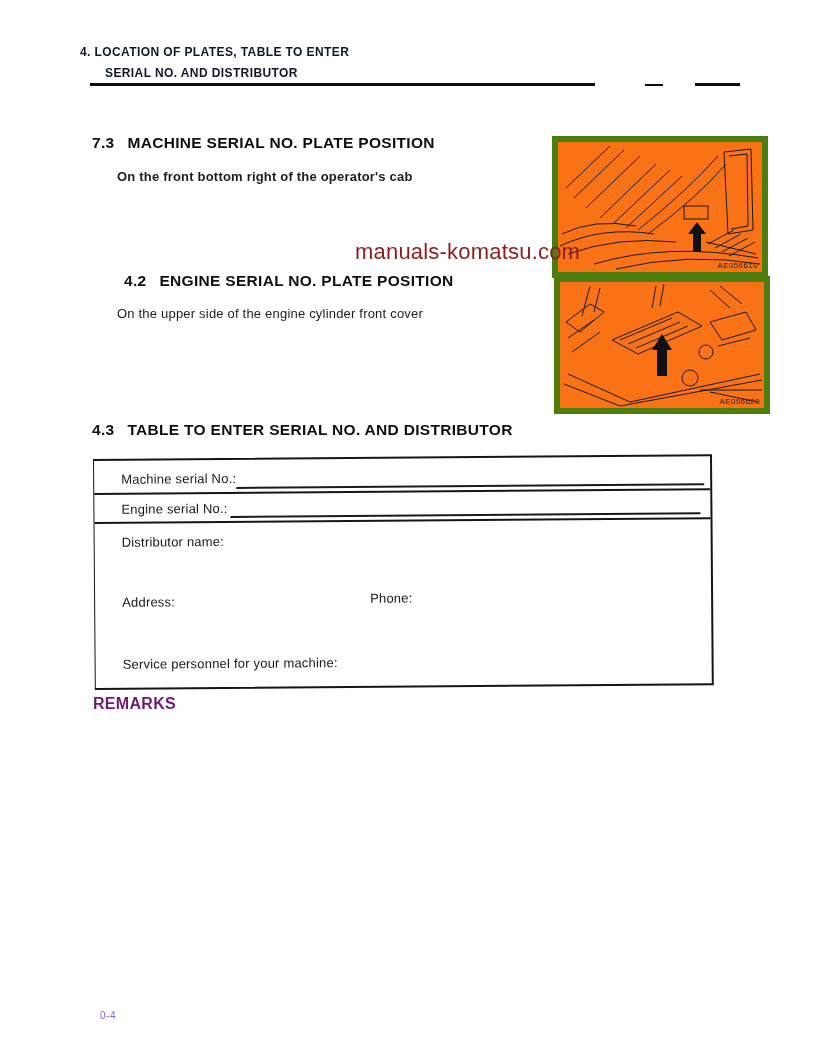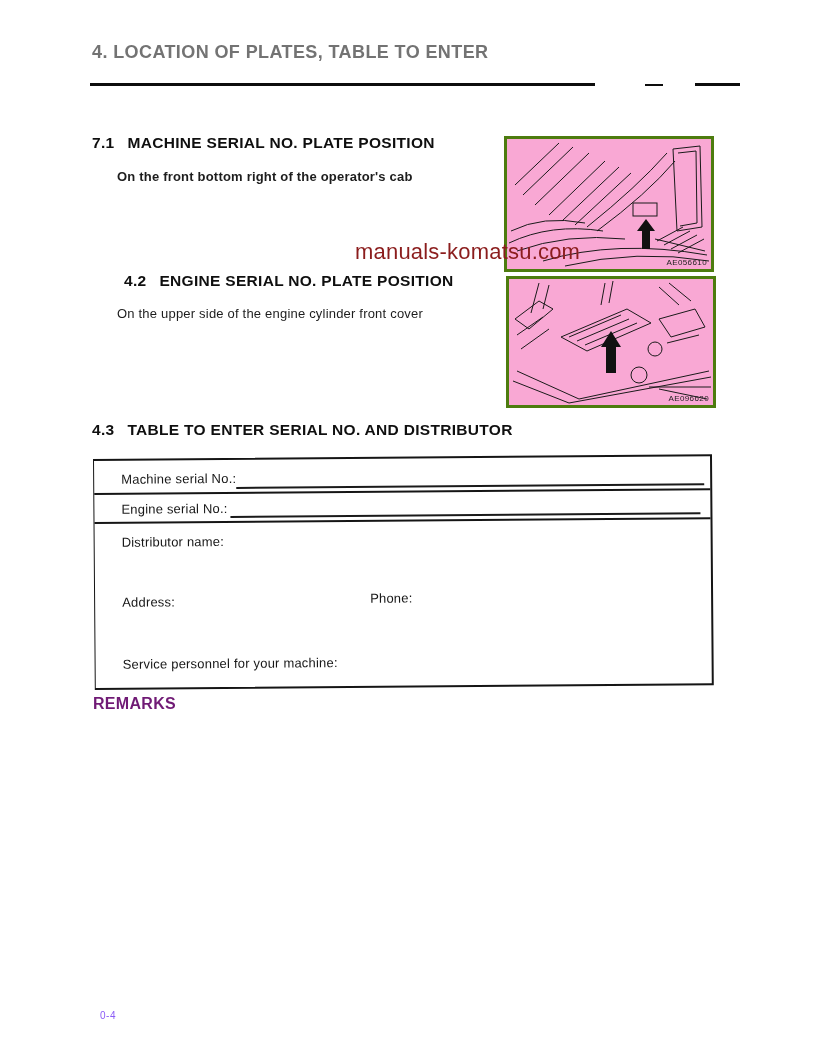--- a/index.html
+++ b/index.html
@@ -2,55 +2,56 @@
 <html><head>
 <meta charset="utf-8">
 <style>
   html,body{margin:0;padding:0;background:#e8e8e8;}
   .page{
     position:relative;width:832px;height:1064px;background:#ffffff;
     font-family:"Liberation Sans", sans-serif;color:#161616;overflow:hidden;
   }
   .abs{position:absolute;}
   
-  .title{left:92px;top:42px;font-size:18px;font-weight:bold;letter-spacing:.4px;line-height:21px;color:#737373;}
+  .title{left:80px;top:42px;font-size:12px;font-weight:bold;letter-spacing:.4px;line-height:21px;color:#0f172a;}
   .title .line2{margin-left:25px;display:block;}
   .rule{background:#0d0d0d;}
   
   .sec-head{font-size:15.5px;font-weight:bold;letter-spacing:.3px;color:#0f0f0f;white-space:nowrap;}
   .sec-head .num{margin-right:13px;}
   .sec-body{font-size:13px;color:#1d1d1d;letter-spacing:.2px;white-space:nowrap;}
   
-  .figure{border:3px solid #4d7c0f;background:#f9a8d4;}
+  .figure{border:6px solid #4d7c0f;background:#f97316;margin-left:48px;}
   .figure svg{display:block;}
   .fig-code{position:absolute;right:4px;bottom:2px;font-size:8px;letter-spacing:.4px;color:#222;}
   
   .watermark{left:355px;top:239px;font-size:22px;color:#8b1d1d;letter-spacing:.2px;z-index:5;white-space:nowrap;}
   
   .ser-table{left:93px;top:459px;width:616px;height:227px;border:2px solid #151515;border-left-width:1px;transform:rotate(-0.45deg);transform-origin:left top;background:#fff;}
   .ser-table .sep{position:absolute;left:0;right:0;height:2px;background:#151515;}
   .ser-table .fill-line{position:absolute;height:2px;background:#1a1a1a;}
   .tb-label{position:absolute;font-size:13px;color:#171717;letter-spacing:.2px;white-space:nowrap;}
   .remarks{left:93px;top:695px;font-size:16px;font-weight:bold;letter-spacing:.3px;color:#701a75;}
   .pageno{left:100px;top:1010px;font-size:10px;color:#8b5cf6;letter-spacing:.5px;}
 </style>
 </head>
 <body>
 
 <div class="page">
 
   <div class="abs title">
     <span>4. LOCATION OF PLATES, TABLE TO ENTER</span>
+    <span class="line2">SERIAL NO. AND DISTRIBUTOR</span>
   </div>
   <div class="abs rule" style="left:90px;top:83px;width:505px;height:3px;"></div>
   <div class="abs rule" style="left:645px;top:84px;width:18px;height:2px;"></div>
   <div class="abs rule" style="left:695px;top:83px;width:45px;height:3px;"></div>
 
   <div class="abs sec-head" style="left:92px;top:134px;">
-    <span class="num">7.1</span><span>MACHINE SERIAL NO. PLATE POSITION</span>
+    <span class="num">7.3</span><span>MACHINE SERIAL NO. PLATE POSITION</span>
   </div>
   <div class="abs sec-body" style="left:117px;top:169px;font-weight:bold;">On the front bottom right of the operator's cab</div>
 
   <div class="abs figure" style="left:504px;top:136px;width:204px;height:130px;">
     <svg viewBox="0 0 204 130" width="204" height="130">
       <g fill="none" stroke="#1a1a1a" stroke-width="1">
         <path d="M166,10 L193,7 L195,88 L170,92 Z"></path>
         <path d="M171,14 L189,12 L190,84 L173,87"></path>
         <path d="M8,46 L52,4"></path>
           <path d="M16,56 L66,8"></path>

